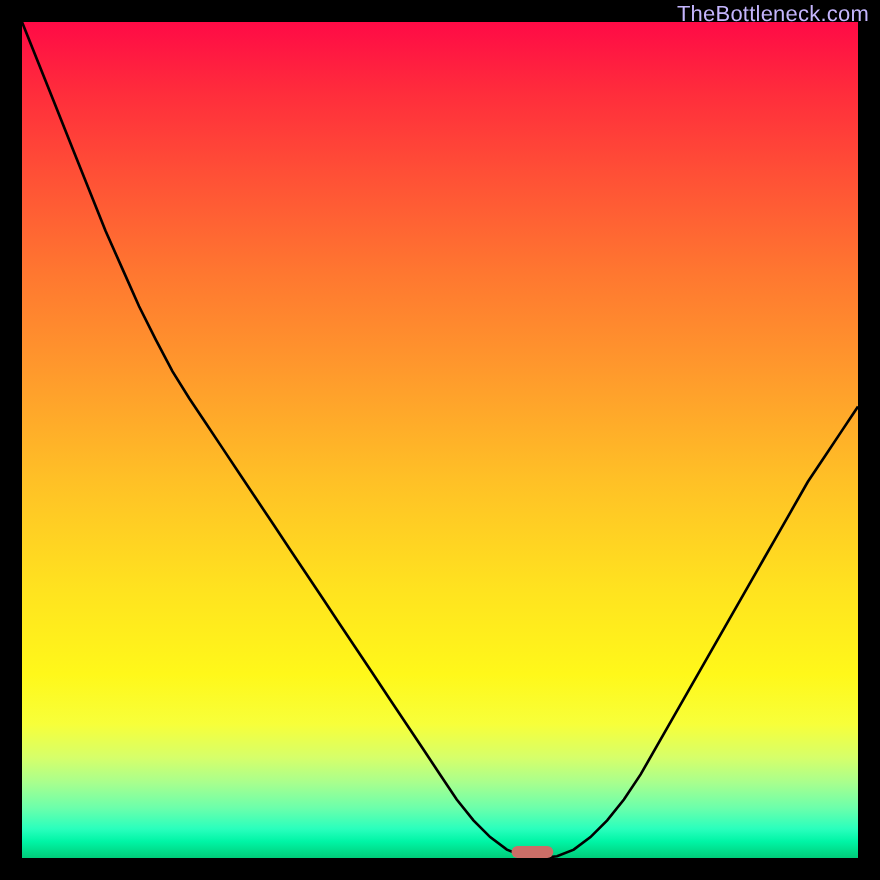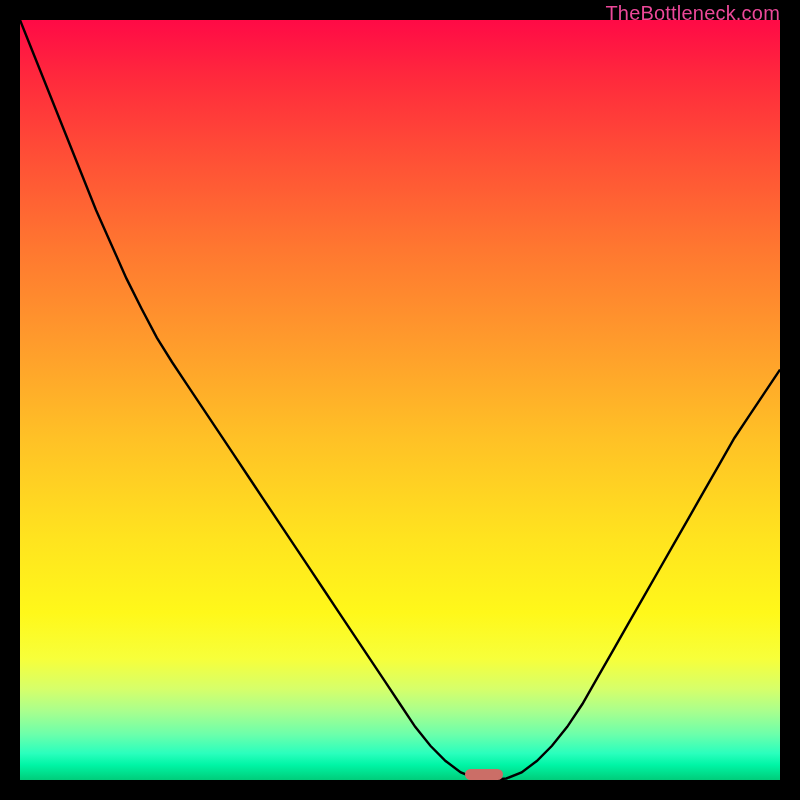--- a/index.html
+++ b/index.html
@@ -13,22 +13,22 @@
   }
   .frame {
     position: relative;
     width: 800px;
     height: 800px;
     background: #000;
   }
   .watermark {
     position: absolute;
     top: 2px;
-    right: 20px;
-    color: #ec4899;
+    right: 10px;
+    color: #c4b5fd;
     font-size: 20px;
     letter-spacing: 0.2px;
     z-index: 5;
   }
   .plot-area {
     position: absolute;
     left: 20px;
     top: 20px;
     width: 760px;
     height: 760px;

